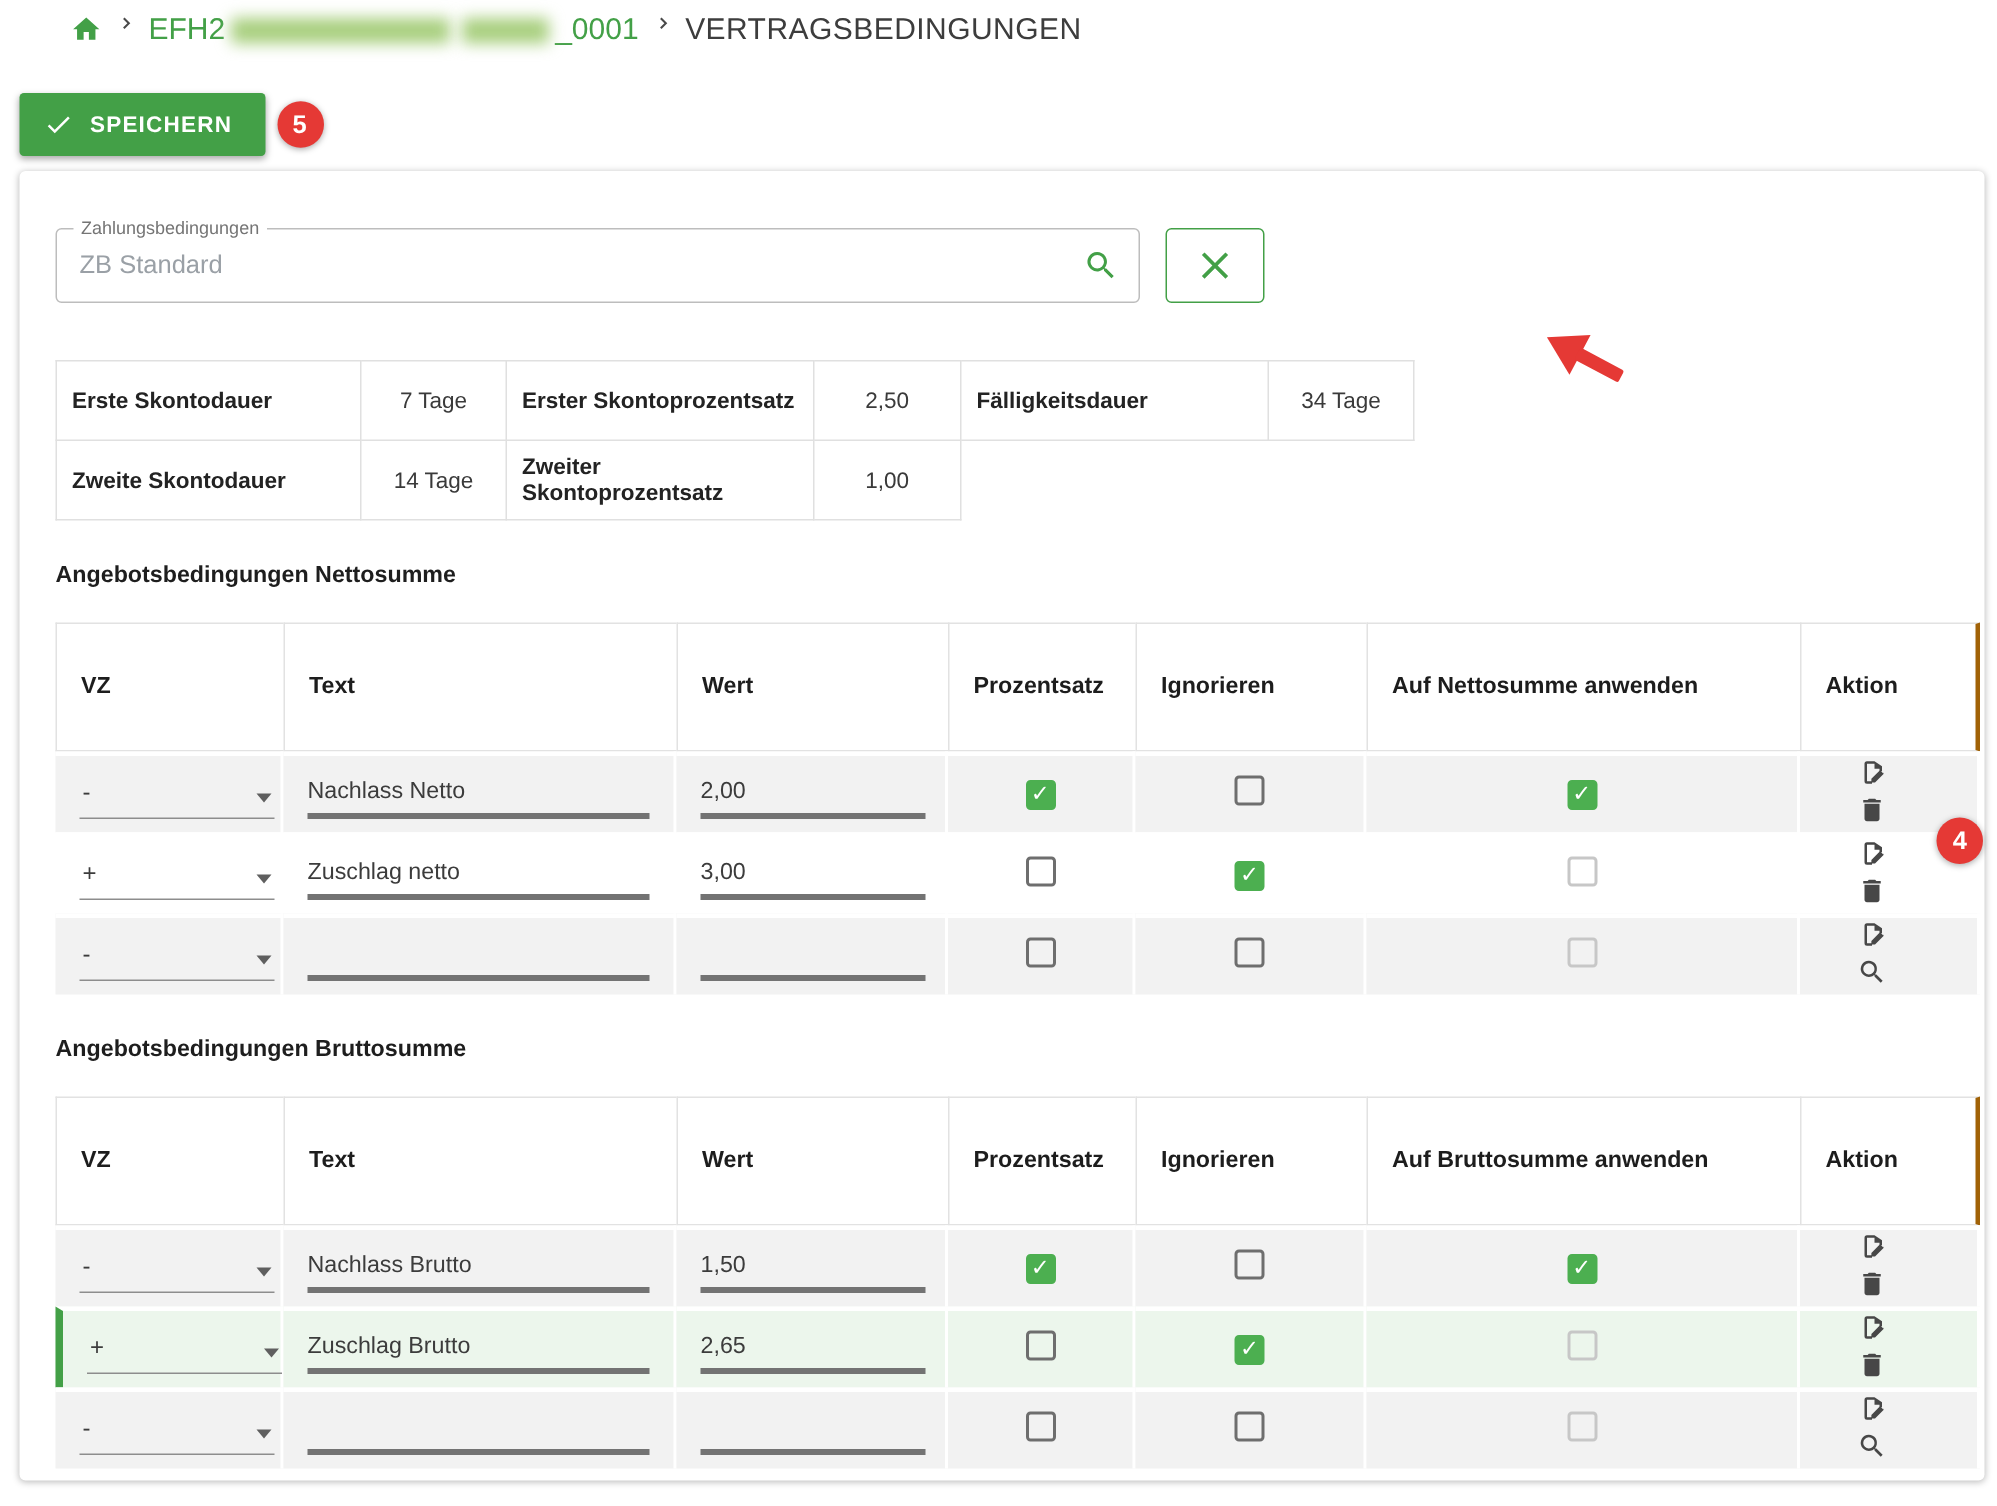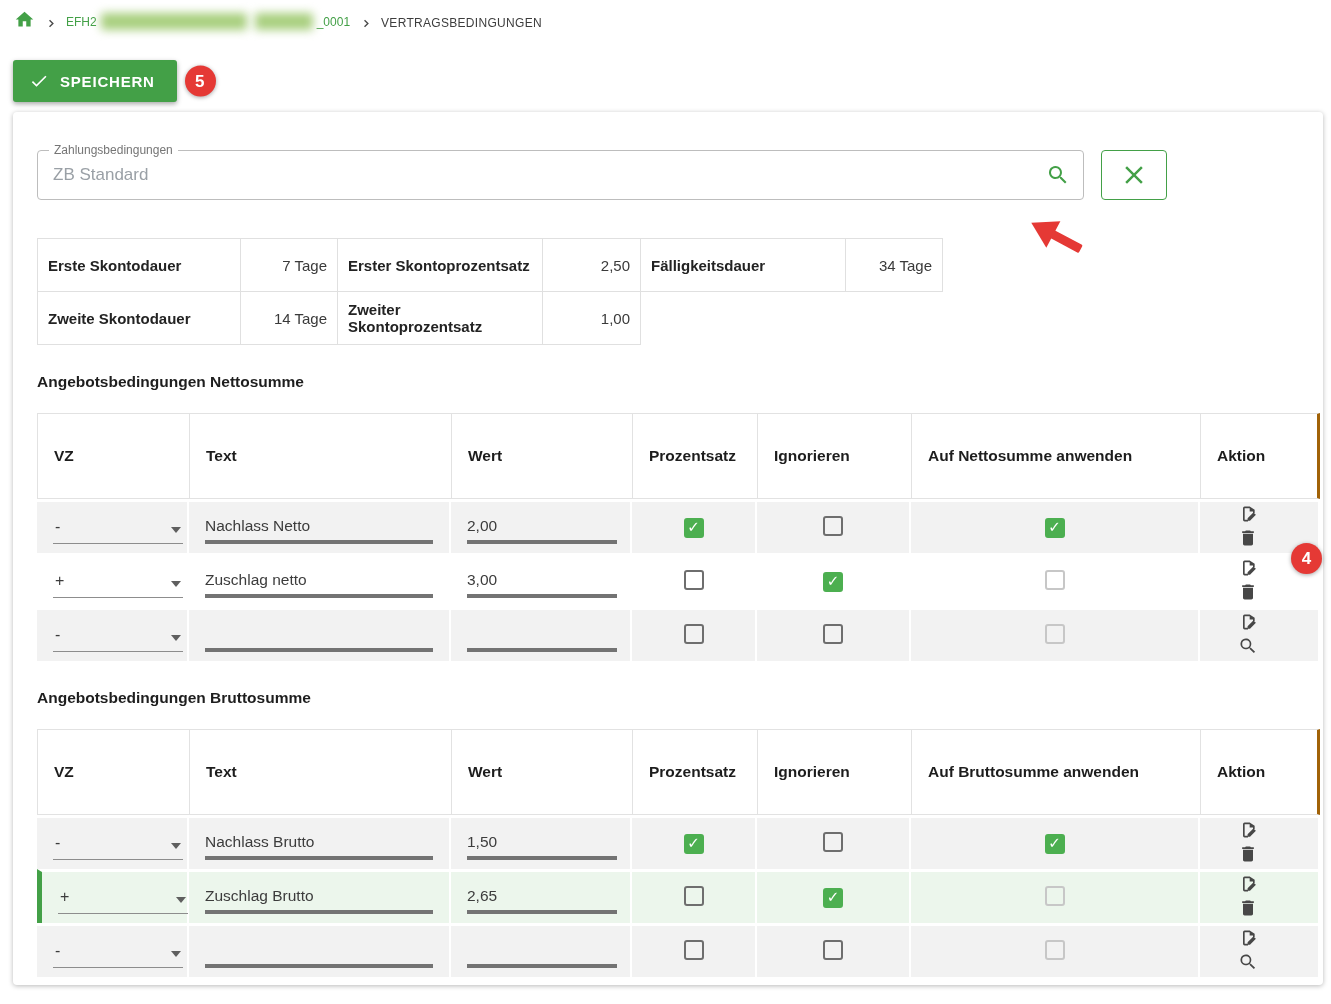--- a/index.html
+++ b/index.html
@@ -3,21 +3,21 @@
 <meta charset="utf-8">
 <style>
   * { box-sizing: border-box; margin: 0; padding: 0; }
   html,body { background:#fff; }
   body {
     width:1331px; height:1004px; position:relative; overflow:hidden;
     font-family:"Liberation Sans", sans-serif; color:#3a3a3a;
   }
 
   
-  .breadcrumb { display:flex; align-items:flex-end; padding:9px 0 0 14px; font-size:12px; }
+  .breadcrumb { display:flex; align-items:flex-start; padding:9px 0 0 14px; font-size:20px;margin-left:33px; }
   .bc-home { display:inline-flex; cursor:pointer; }
   .bc-chev { margin:0 9px; display:inline-flex; }
   .bc-project { color:#43a047; display:inline-flex; align-items:center; cursor:pointer; }
   .redacted { display:inline-block; height:17px; border-radius:2px; background:#a8cf7e; filter:blur(5px); margin:0 4px; }
   .redacted.w1 { width:146px; }
   .redacted.w2 { width:58px; }
   .bc-page { color:#3d3d3d; letter-spacing:.3px; }
 
   
   .toolbar { margin:30px 14px 0 13px; }
@@ -35,38 +35,38 @@
   .save-badge { position:absolute; left:100%; margin-left:8px; top:50%; transform:translateY(-50%); }
 
   
   .card {
     position:relative; margin:10px 8px 0 13px; background:#fff; border-radius:4px;
     box-shadow:0 1px 5px rgba(0,0,0,.28); padding:14px 3px 8px 24px;
   }
 
   
   .payment-row { display:flex; align-items:center; gap:17px; margin-top:24px; }
-  .outlined { position:relative; width:1047px; height:50px; border:1px solid #bdbdbd; border-radius:4px; }
+  .outlined { position:relative; width:723px; height:50px; border:1px solid #bdbdbd; border-radius:4px; }
   .ol-label { position:absolute; top:-8px; left:11px; background:#fff; padding:0 5px; font-size:12px; color:#757575; }
   .ol-input {
     position:absolute; inset:0; width:calc(100% - 56px); height:100%; border:0; outline:none;
     background:transparent; padding-left:15px; font-family:inherit; font-size:17px; color:#9aa0a6;
   }
   .ol-search { position:absolute; right:13px; top:50%; transform:translateY(-50%); display:flex; cursor:pointer; }
   .clear-btn {
     width:66px; height:50px; background:#fff; border:1px solid #43a047; border-radius:4px;
     display:flex; align-items:center; justify-content:center; cursor:pointer;
   }
   .annot-arrow { position:absolute; left:1013px; top:104px; width:60px; height:40px; transform:rotate(28deg); pointer-events:none; }
 
   
   .skonto { border-collapse:collapse; margin-top:38px; table-layout:fixed; }
   .skonto td { border:1px solid #e0e0e0; padding:8px 10px; height:53px; vertical-align:middle; font-size:15px; background:#fff; }
   .skonto td.lbl { font-weight:700; color:#232323; }
-  .skonto td.val { text-align:right; color:#3a3a3a; }
+  .skonto td.val { text-align:center; color:#3a3a3a; }
 
   
   .section-title { font-size:15.5px; font-weight:700; color:#1e1e1e; margin:28px 0 22px 0; }
 
   
   .table-wrap { position:relative; width:1283px; }
   .cond-table { border-collapse:separate; border-spacing:0; table-layout:fixed; width:1283px; }
   .cond-table thead th {
     height:86px; padding:0 16px; text-align:left; vertical-align:middle; background:#fff;
     font-size:15.5px; font-weight:700; color:#1d1d1d;

